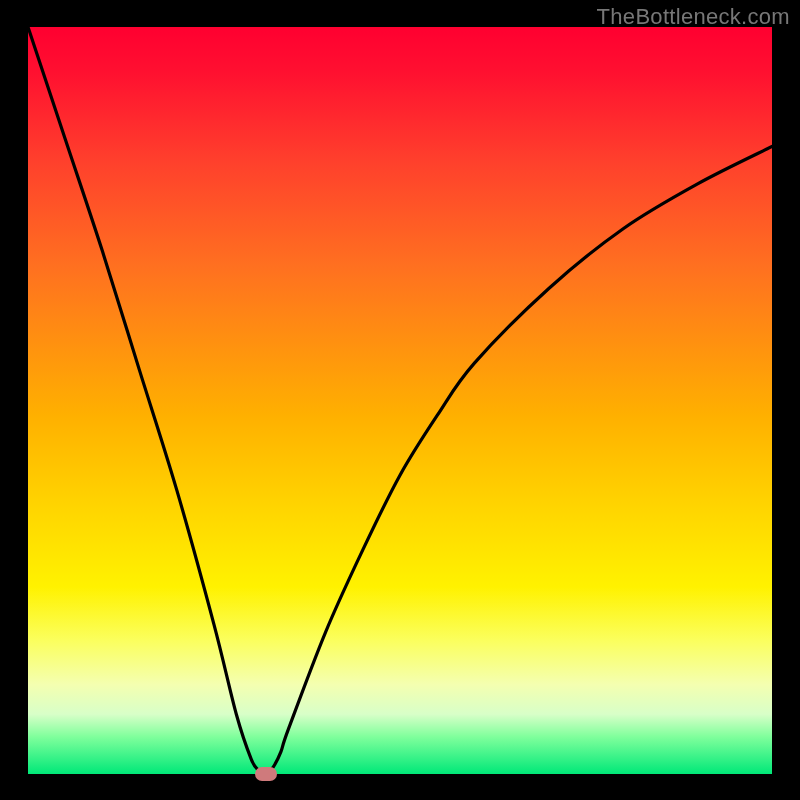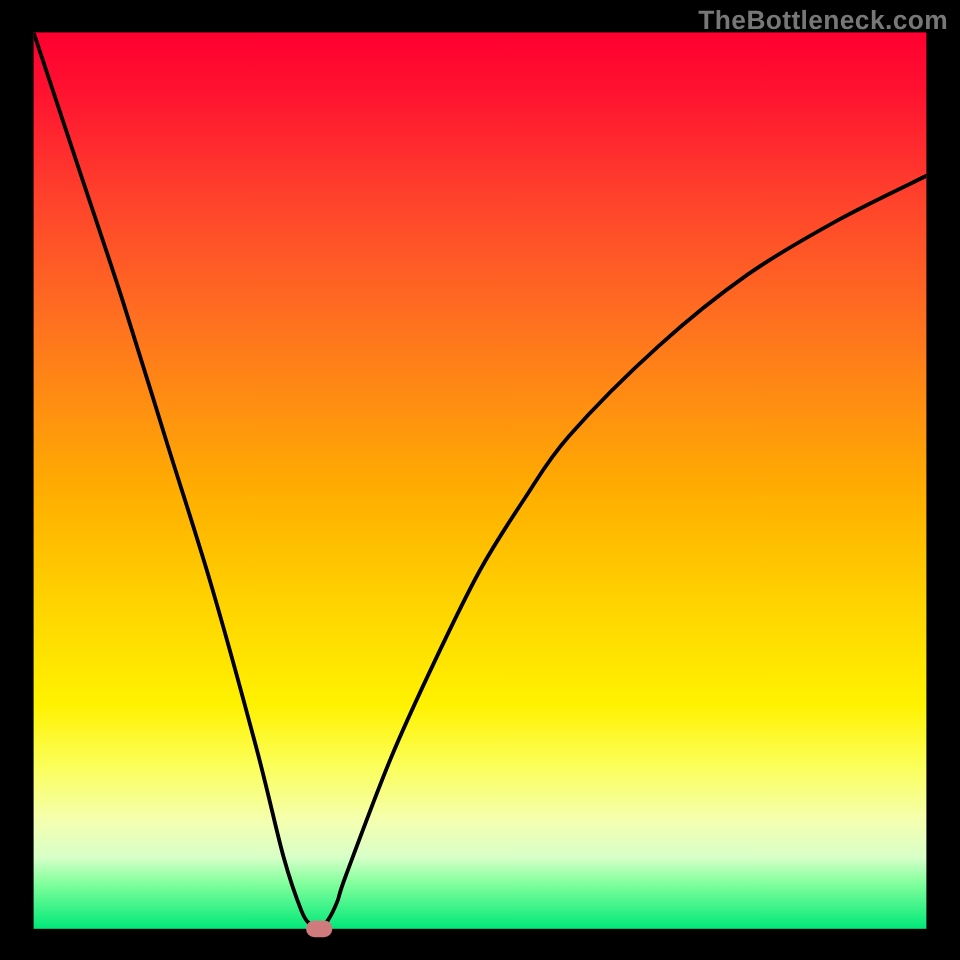--- a/index.html
+++ b/index.html
@@ -33,21 +33,21 @@
       #00e878 100%
     );
   }
   .watermark {
     position: absolute;
     top: 4px;
     right: 10px;
     color: #777;
     font-size: 22px;
     letter-spacing: 0.3px;
-    font-weight: 700;
+    font-weight: 400;
     user-select: none;
   }
   .curve-svg {
     position: absolute;
     left: 0;
     top: 0;
     width: 744px;
     height: 747px;
   }
   .marker {

